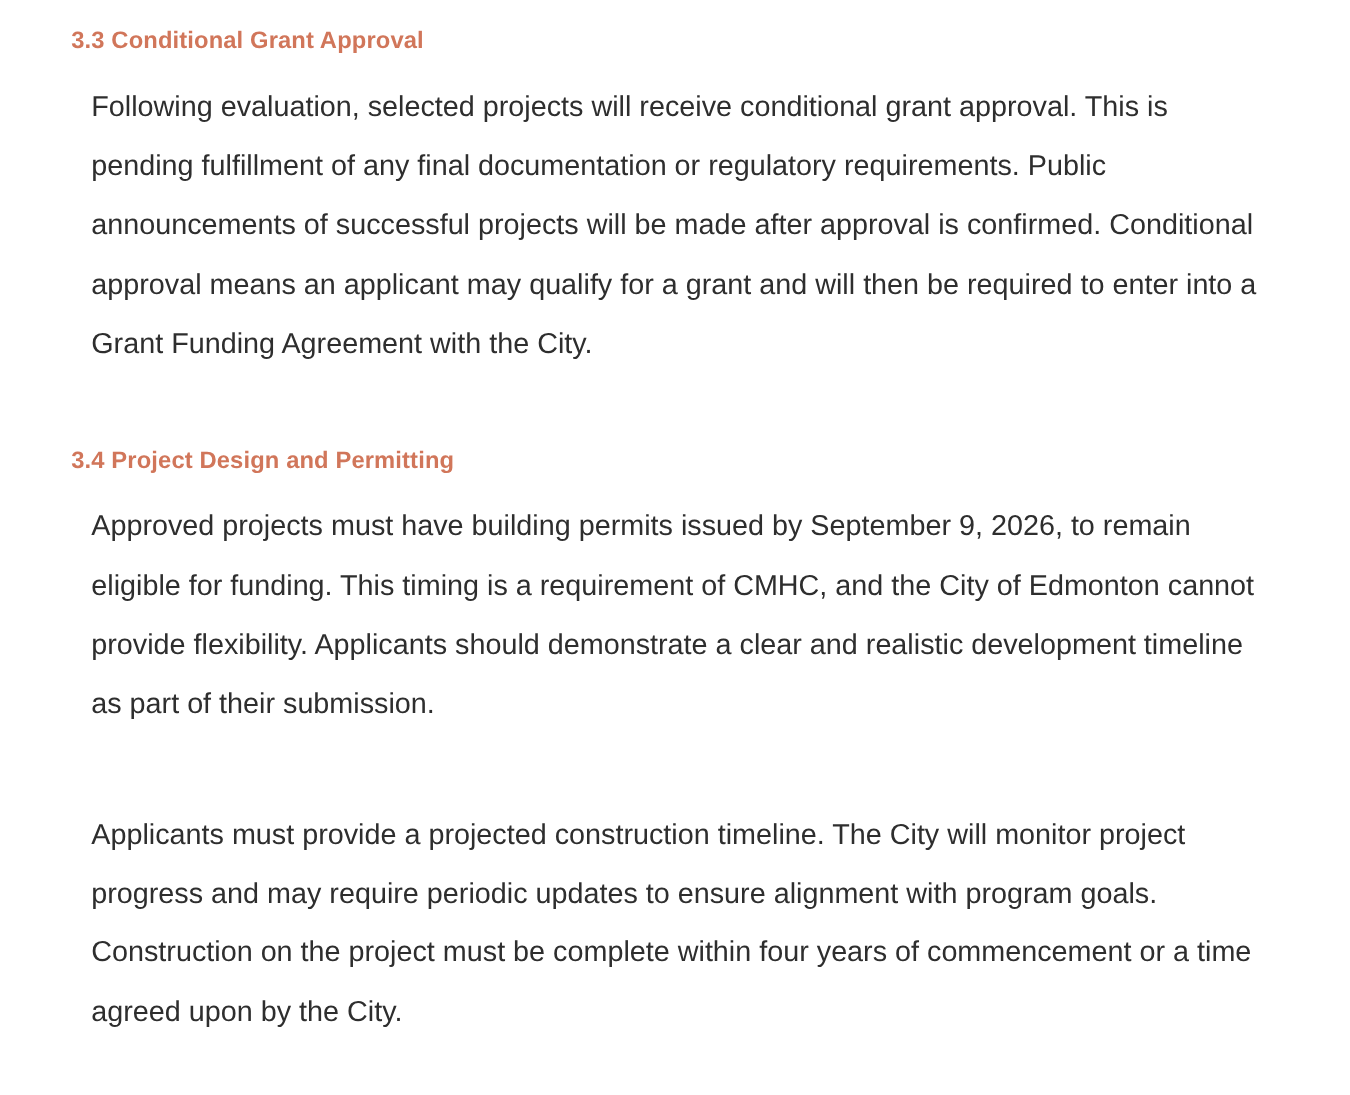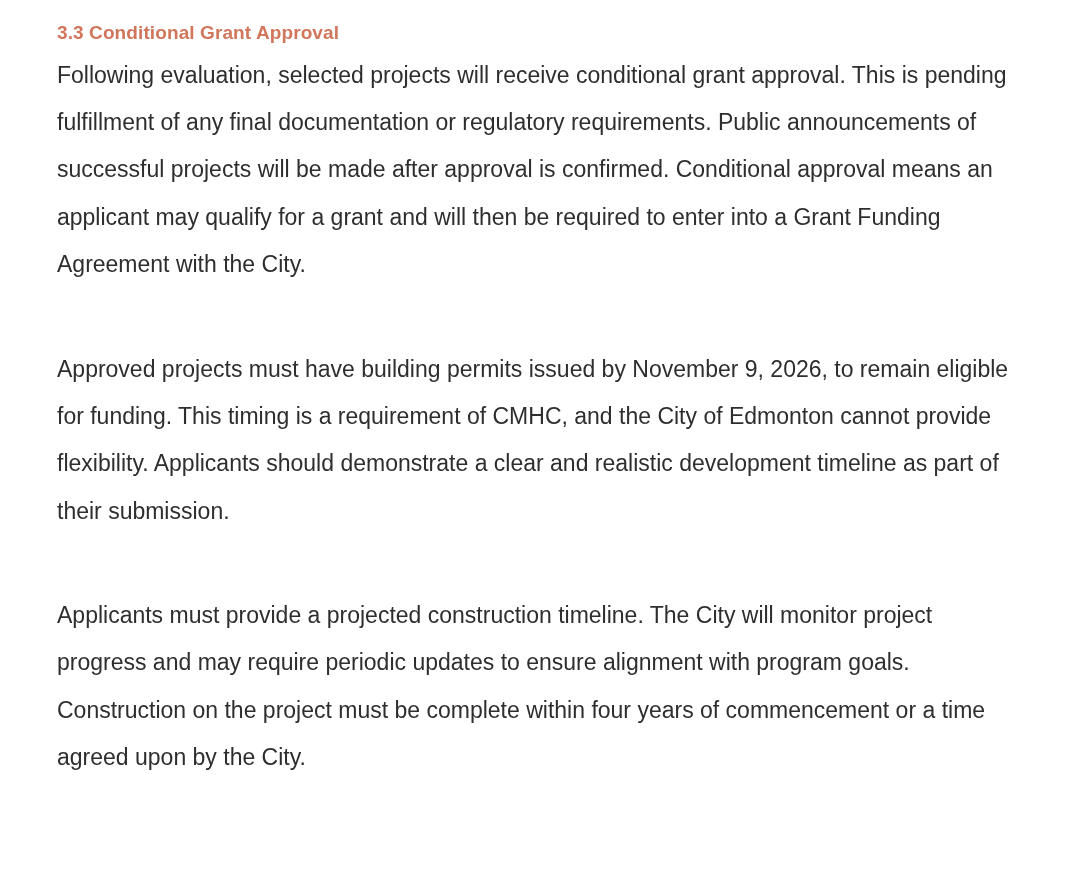--- a/index.html
+++ b/index.html
@@ -24,39 +24,40 @@
   }
   .section-heading {
     margin: 0 0 6px 0;
     font-size: 19px;
     font-weight: 700;
     line-height: 1.35;
     color: #d1765a;
     letter-spacing: 0.1px;
   }
   .section-body {
-    margin: 0;
+    margin: 16px;
     font-size: 23px;
     font-weight: 400;
     line-height: 2.06;
     color: #2e2e2e;
     max-width: 965px;
   }
 </style>
 </head>
 <body>
 
 <div class="page">
 
   <section class="doc-section">
     <h3 class="section-heading">3.3 Conditional Grant Approval</h3>
     <p class="section-body">Following evaluation, selected projects will receive conditional grant approval. This is pending fulfillment of any final documentation or regulatory requirements. Public announcements of successful projects will be made after approval is confirmed. Conditional approval means an applicant may qualify for a grant and will then be required to enter into a Grant Funding Agreement with the City.</p>
   </section>
 
   <section class="doc-section">
-    <p class="section-body">Approved projects must have building permits issued by November 9, 2026, to remain eligible for funding. This timing is a requirement of CMHC, and the City of Edmonton cannot provide flexibility. Applicants should demonstrate a clear and realistic development timeline as part of their submission.</p>
+    <h3 class="section-heading">3.4 Project Design and Permitting</h3>
+    <p class="section-body">Approved projects must have building permits issued by September 9, 2026, to remain eligible for funding. This timing is a requirement of CMHC, and the City of Edmonton cannot provide flexibility. Applicants should demonstrate a clear and realistic development timeline as part of their submission.</p>
   </section>
 
   <section class="doc-section">
     <p class="section-body">Applicants must provide a projected construction timeline. The City will monitor project progress and may require periodic updates to ensure alignment with program goals. Construction on the project must be complete within four years of commencement or a time agreed upon by the City.</p>
   </section>
 
 </div>
 
 </body></html>

